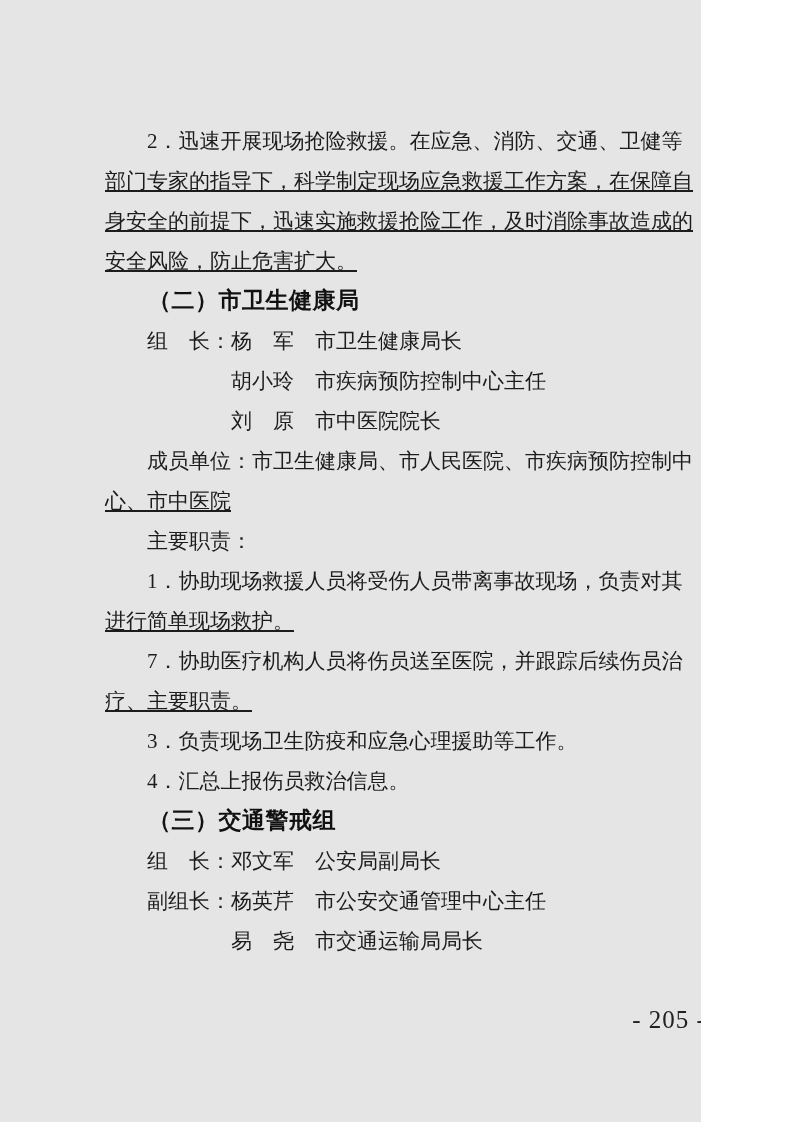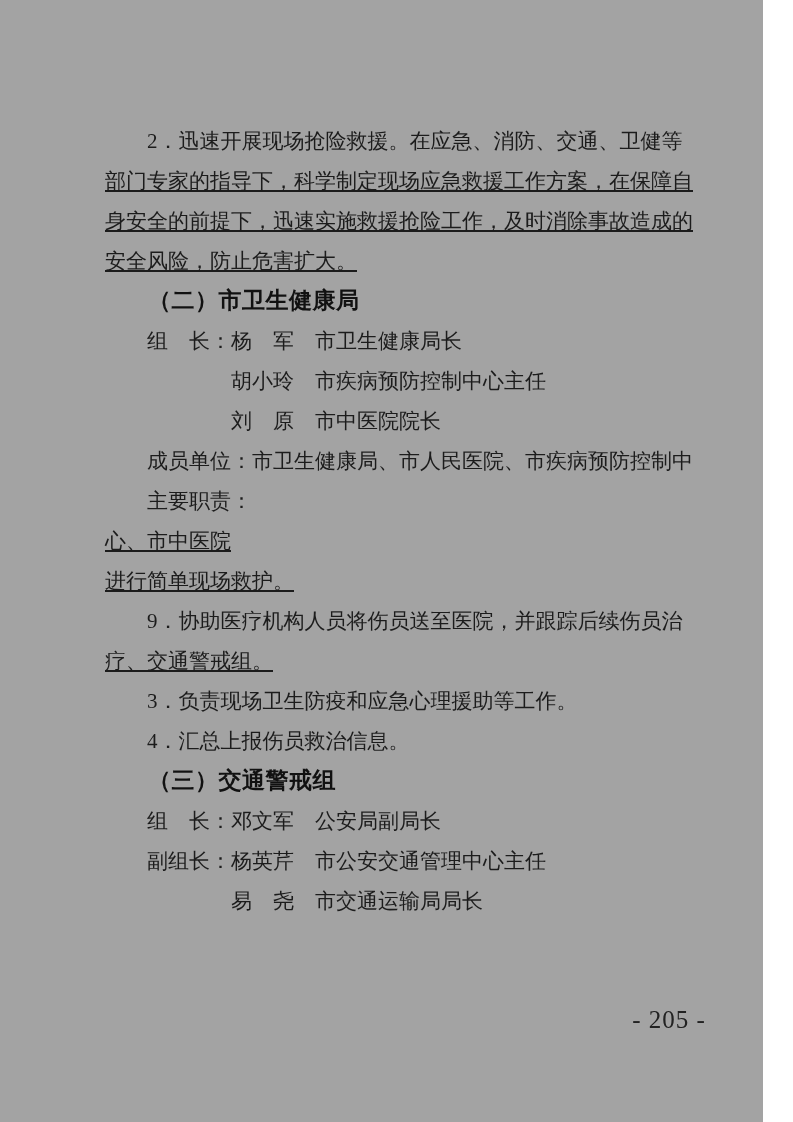--- a/index.html
+++ b/index.html
@@ -2,23 +2,23 @@
 <html><head>
 <meta charset="utf-8">
 <style>
   html, body {
     margin: 0;
     padding: 0;
     background: #ffffff;
   }
   .page {
     position: relative;
-    width: 763px;
+    width: 701px;
     height: 1122px;
-    background: #a3a3a3;
+    background: #e5e5e5;
     overflow: hidden;
     font-family: "Liberation Serif", "DejaVu Serif", serif;
   }
   .body-text {
     position: absolute;
     left: 105px;
     top: 121px;
     width: 640px;
     color: #1c1c1c;
     font-size: 21px;
@@ -66,25 +66,26 @@
   <div class="body-text">
       <div class="line indent">2．迅速开展现场抢险救援。在应急、消防、交通、卫健等</div>
       <div class="line flush">部门专家的指导下，科学制定现场应急救援工作方案，在保障自</div>
       <div class="line flush">身安全的前提下，迅速实施救援抢险工作，及时消除事故造成的</div>
       <div class="line flush">安全风险，防止危害扩大。</div>
       <div class="line heading">（二）市卫生健康局</div>
       <div class="line indent">组　长：杨　军　市卫生健康局长</div>
       <div class="line name-cont">胡小玲　市疾病预防控制中心主任</div>
       <div class="line name-cont">刘　原　市中医院院长</div>
       <div class="line indent">成员单位：市卫生健康局、市人民医院、市疾病预防控制中</div>
+      <div class="line flush">心、市中医院</div>
       <div class="line indent">主要职责：</div>
-      <div class="line flush">心、市中医院</div>
+      <div class="line indent">1．协助现场救援人员将受伤人员带离事故现场，负责对其</div>
       <div class="line flush">进行简单现场救护。</div>
-      <div class="line indent">9．协助医疗机构人员将伤员送至医院，并跟踪后续伤员治</div>
-      <div class="line flush">疗、交通警戒组。</div>
+      <div class="line indent">7．协助医疗机构人员将伤员送至医院，并跟踪后续伤员治</div>
+      <div class="line flush">疗、主要职责。</div>
       <div class="line indent">3．负责现场卫生防疫和应急心理援助等工作。</div>
       <div class="line indent">4．汇总上报伤员救治信息。</div>
       <div class="line heading">（三）交通警戒组</div>
       <div class="line indent">组　长：邓文军　公安局副局长</div>
       <div class="line indent">副组长：杨英芹　市公安交通管理中心主任</div>
       <div class="line name-cont">易　尧　市交通运输局局长</div>
     </div>
   <div class="page-number">- 205 -</div>
 </div>
 

